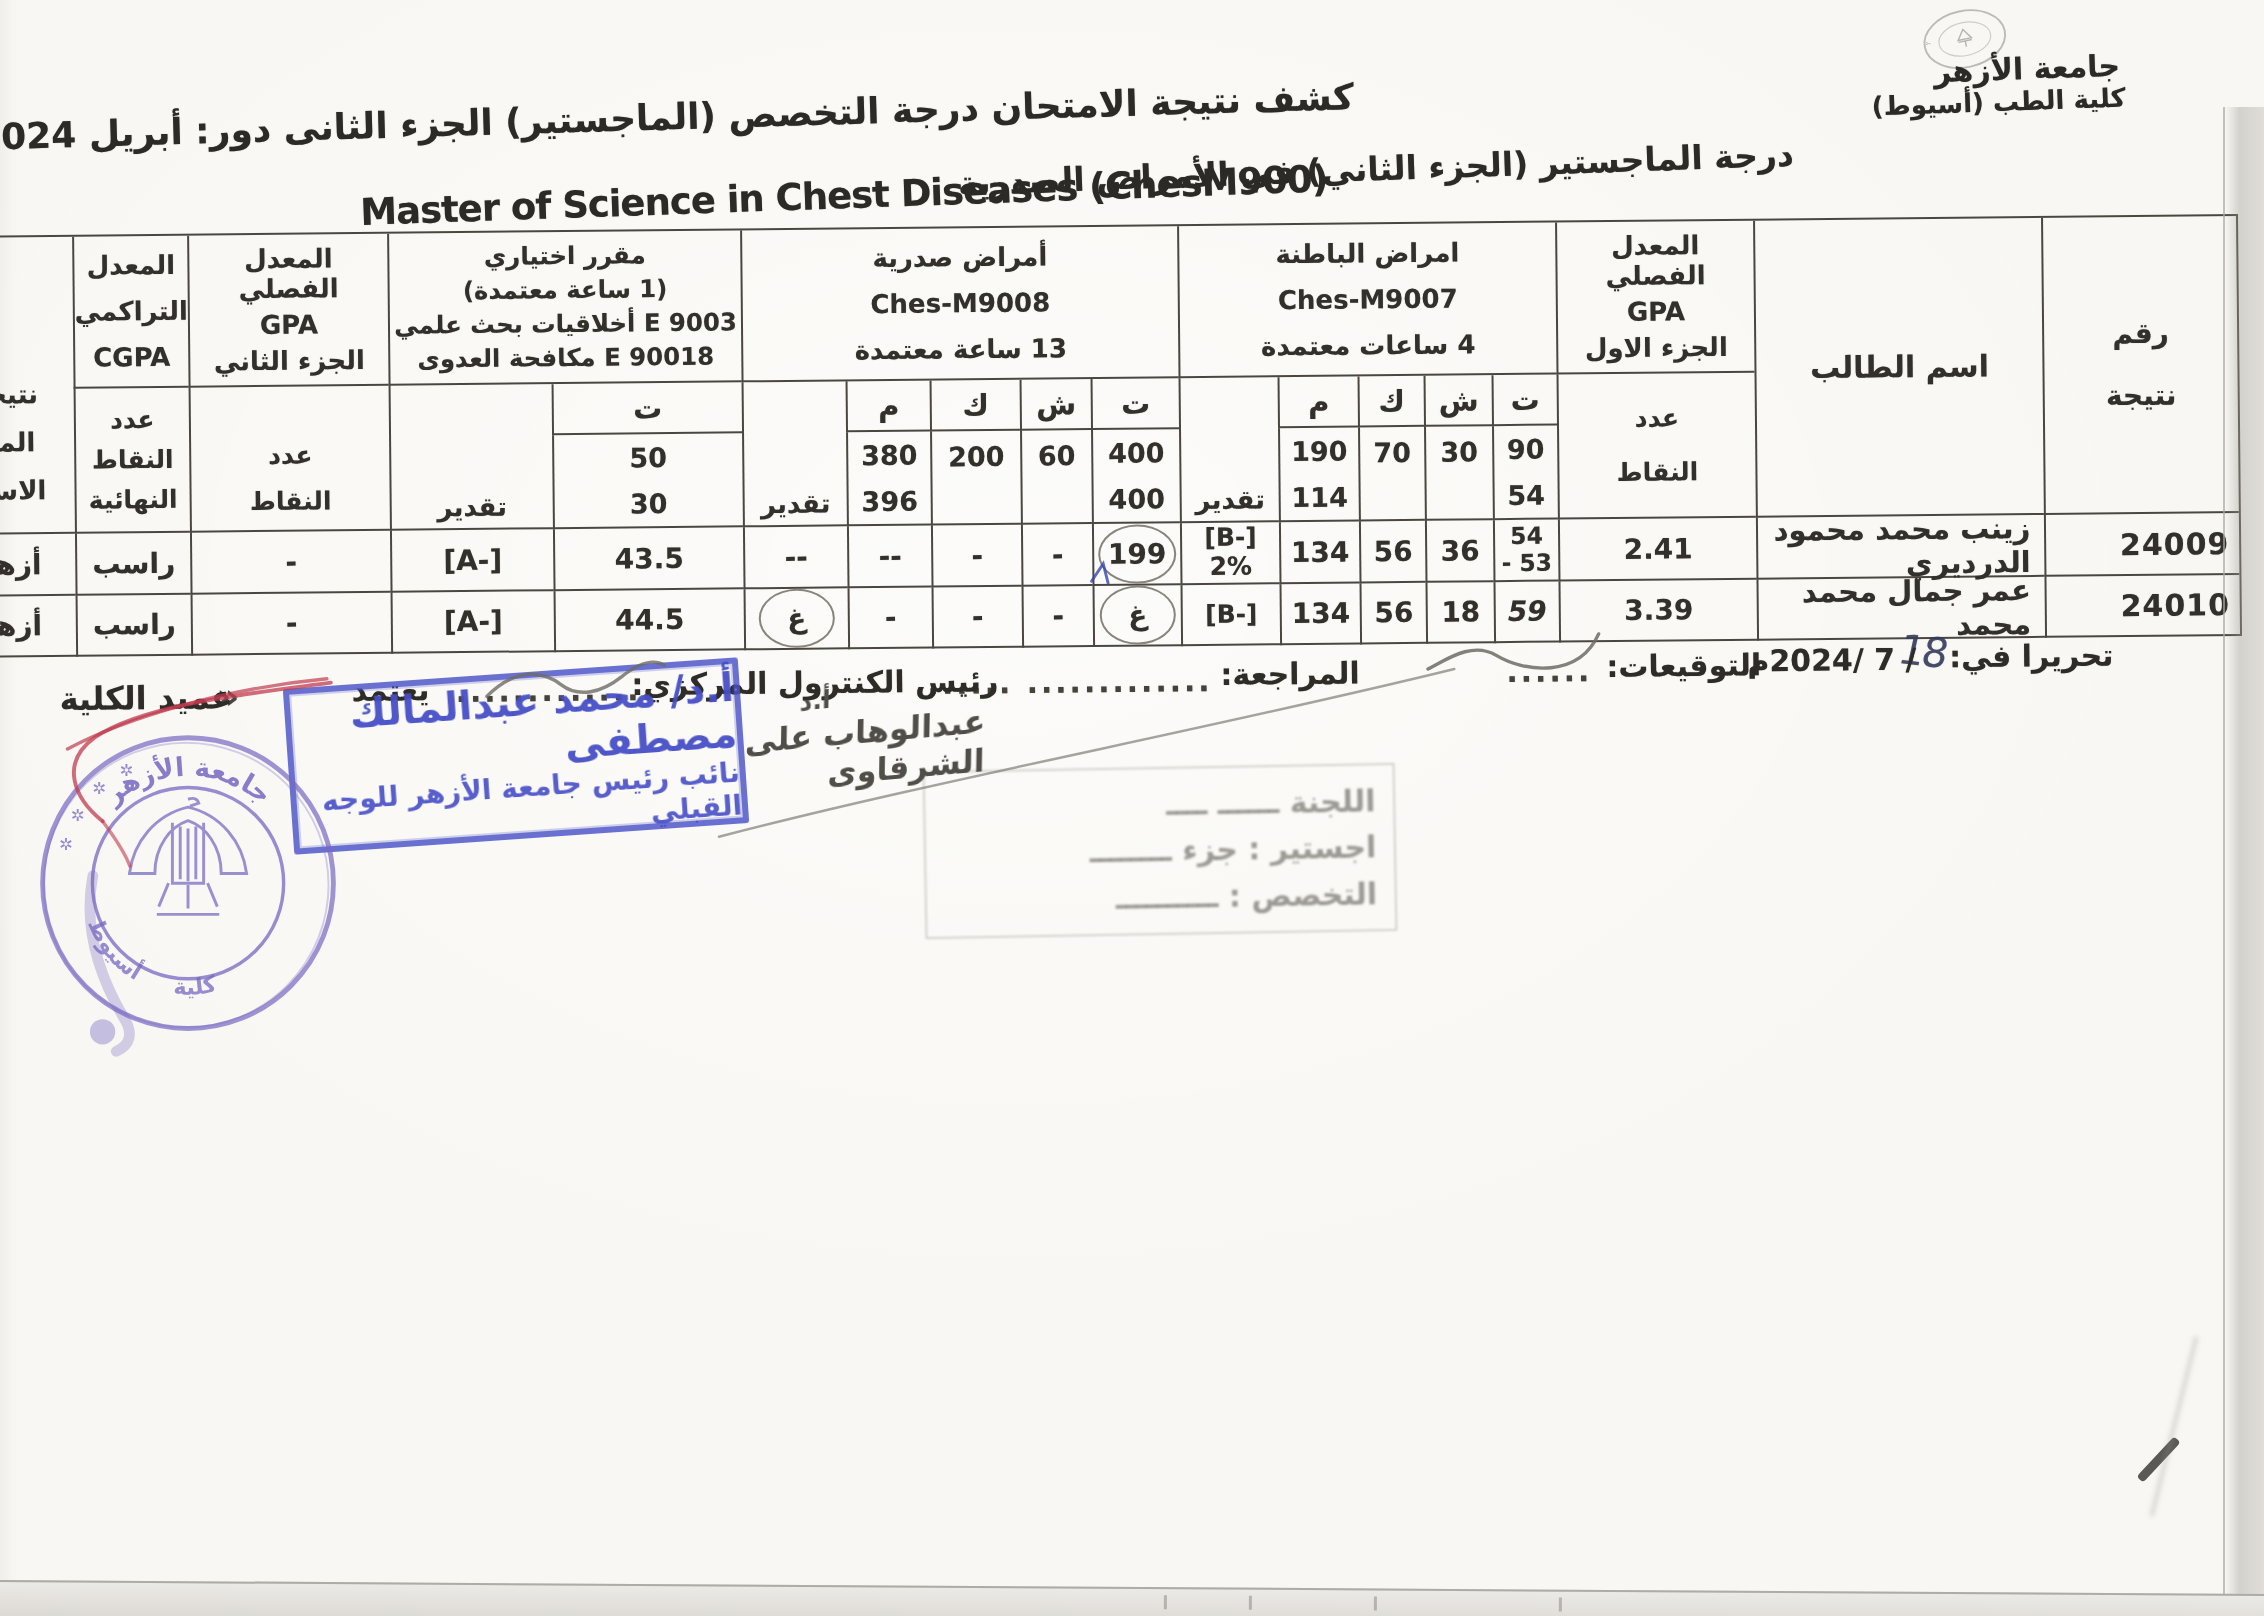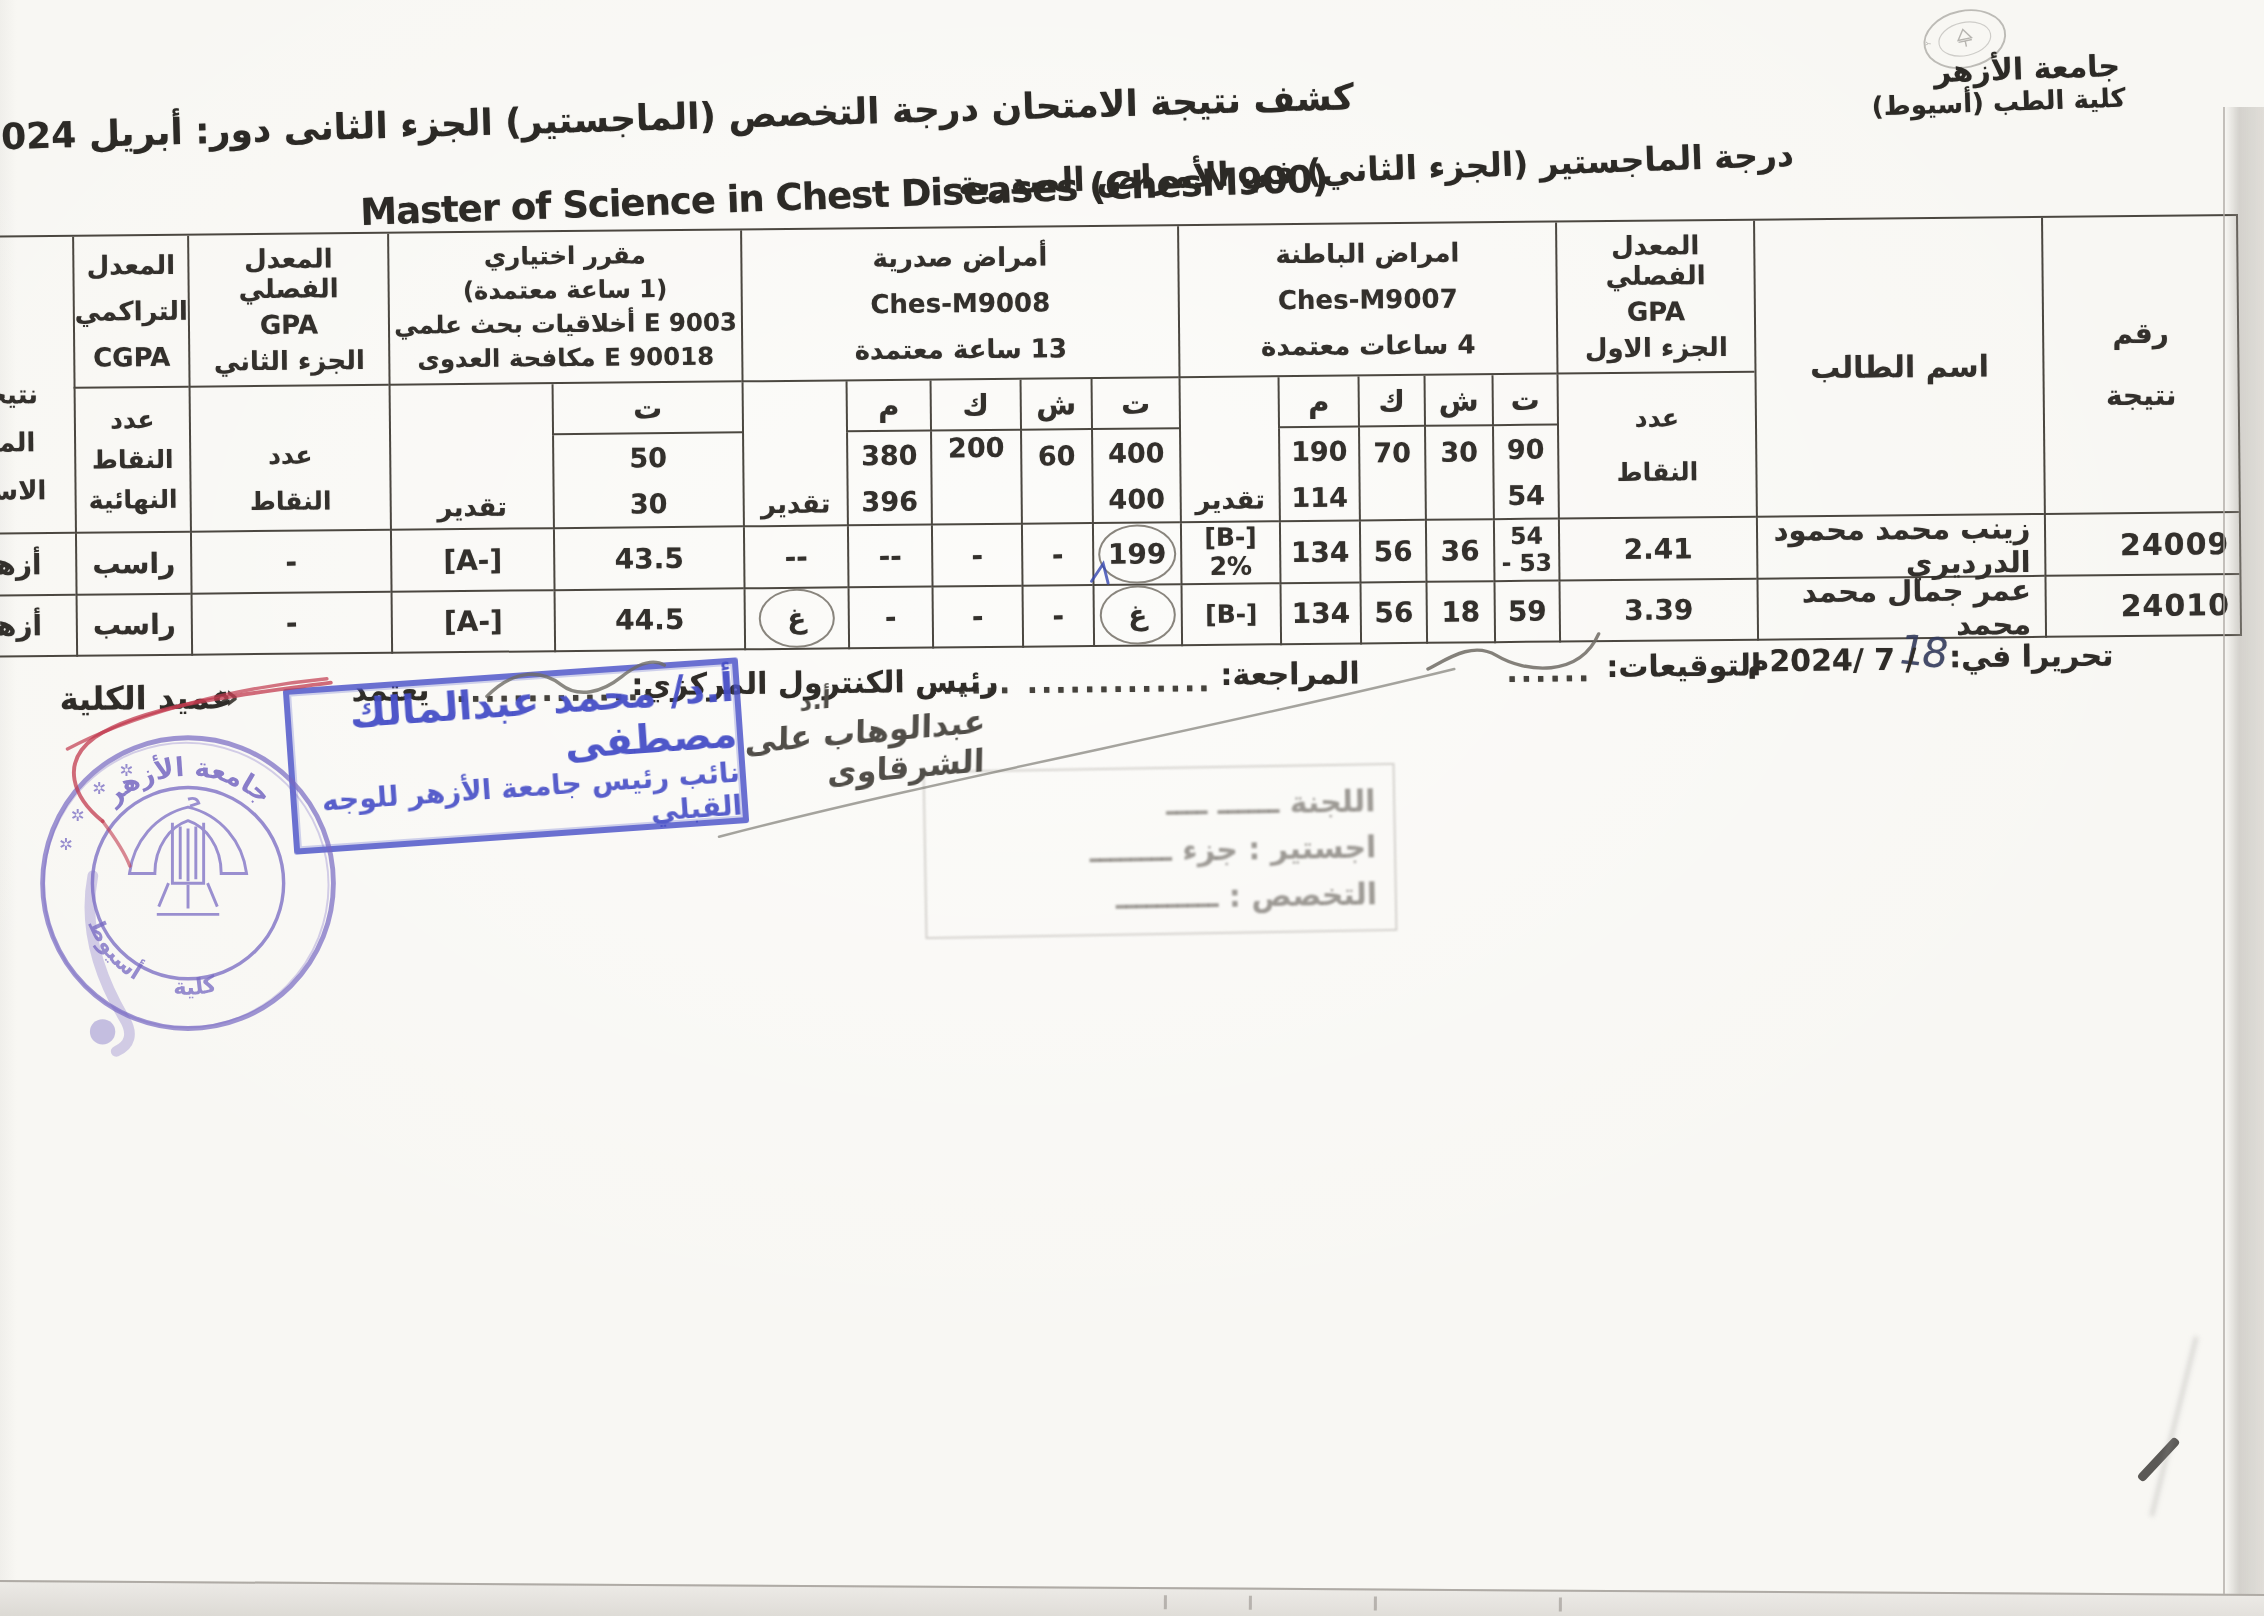--- a/index.html
+++ b/index.html
@@ -184,21 +184,21 @@
     <div class="cl letter" style="grid-area:2/11/3/12;">ك</div>
     <div class="cl letter" style="grid-area:2/12/3/13;">م</div>
     <div class="cl gradeLbl" style="grid-area:2/13/5/14;">تقدير</div>
     <div class="cl maxv" style="grid-area:3/9/5/10;">
       <span>400</span>
         <span>400</span>
     </div>
     <div class="cl maxv" style="grid-area:3/10/5/11; justify-content:flex-start; padding-top:9.8px;">
       <span>60</span>
     </div>
-    <div class="cl maxv" style="grid-area:3/11/5/12; justify-content:flex-start; padding-top:1px;">
+    <div class="cl maxv" style="grid-area:3/11/5/12; justify-content:flex-start; padding-top:10px;">
       <span>200</span>
     </div>
     <div class="cl maxv" style="grid-area:3/12/5/13;">
       <span>380</span>
         <span>396</span>
     </div>
 
     <div class="cl grp grp4" style="grid-area:1/14/2/16;">
       <span>مقرر اختياري</span>
       <span>(1 ساعة معتمدة)</span>
@@ -262,21 +262,21 @@
     <div class="cl val ltr" style="grid-area:5/13/6/14;">--</div>
     <div class="cl val ltr" style="grid-area:5/14/6/15;">43.5</div>
     <div class="cl val ltr" style="grid-area:5/15/6/16;">[A-]</div>
     <div class="cl val" style="grid-area:5/16/6/17;">-</div>
     <div class="cl val" style="grid-area:5/17/6/18;">راسب</div>
     <div class="cl val" style="grid-area:5/18/6/19;">أزهر</div>
 
     <div class="cl seat-cell" style="grid-area:6/1/7/2;">24010</div>
     <div class="cl name-cell" style="grid-area:6/2/7/3;">عمر جمال محمد محمد</div>
     <div class="cl val ltr" style="grid-area:6/3/7/4;">3.39</div>
-    <div class="cl val" style="grid-area:6/4/7/5;">59</div>
+    <div class="cl val" style="grid-area:6/4/7/5;font-style:italic;">59</div>
     <div class="cl val" style="grid-area:6/5/7/6;">18</div>
     <div class="cl val" style="grid-area:6/6/7/7;">56</div>
     <div class="cl val" style="grid-area:6/7/7/8;">134</div>
     <div class="cl val ltr" style="grid-area:6/8/7/9; font-size:25px;">[B-]</div>
     <div class="cl val" style="grid-area:6/9/7/10;">
       <span class="circle">غ</span>
     </div>
     <div class="cl val" style="grid-area:6/10/7/11;">-</div>
     <div class="cl val" style="grid-area:6/11/7/12;">-</div>
     <div class="cl val" style="grid-area:6/12/7/13;">-</div>

